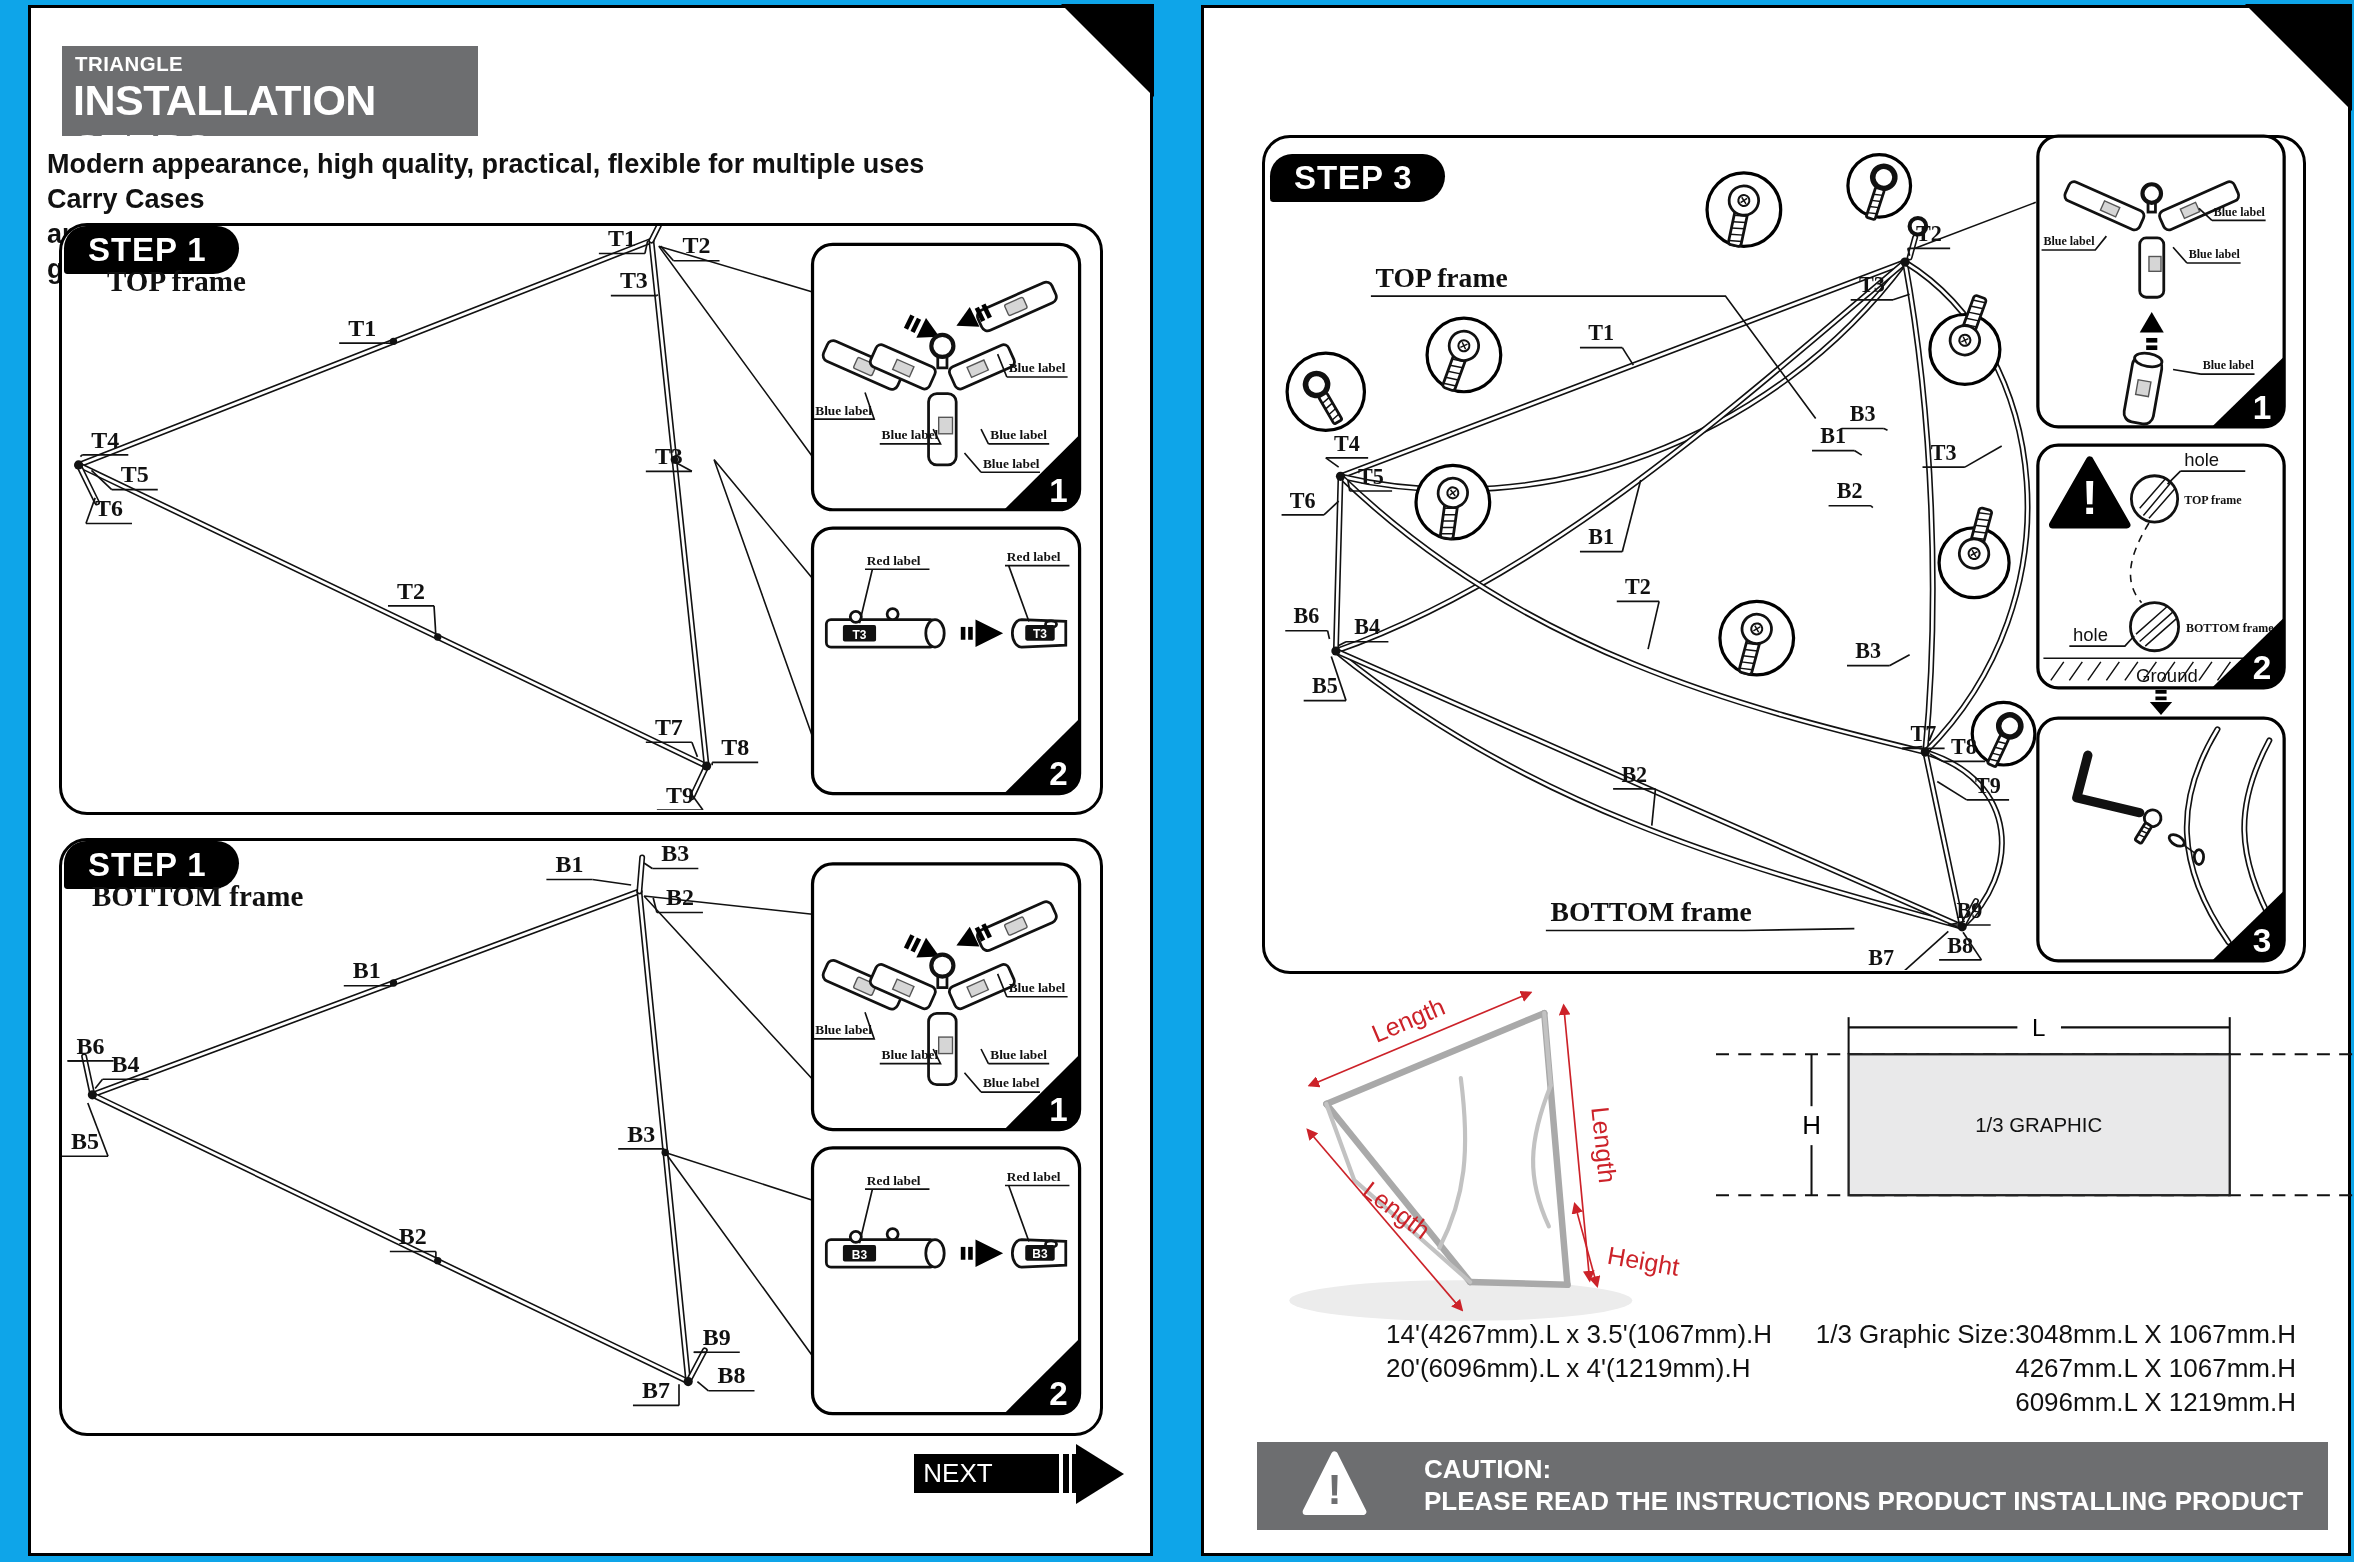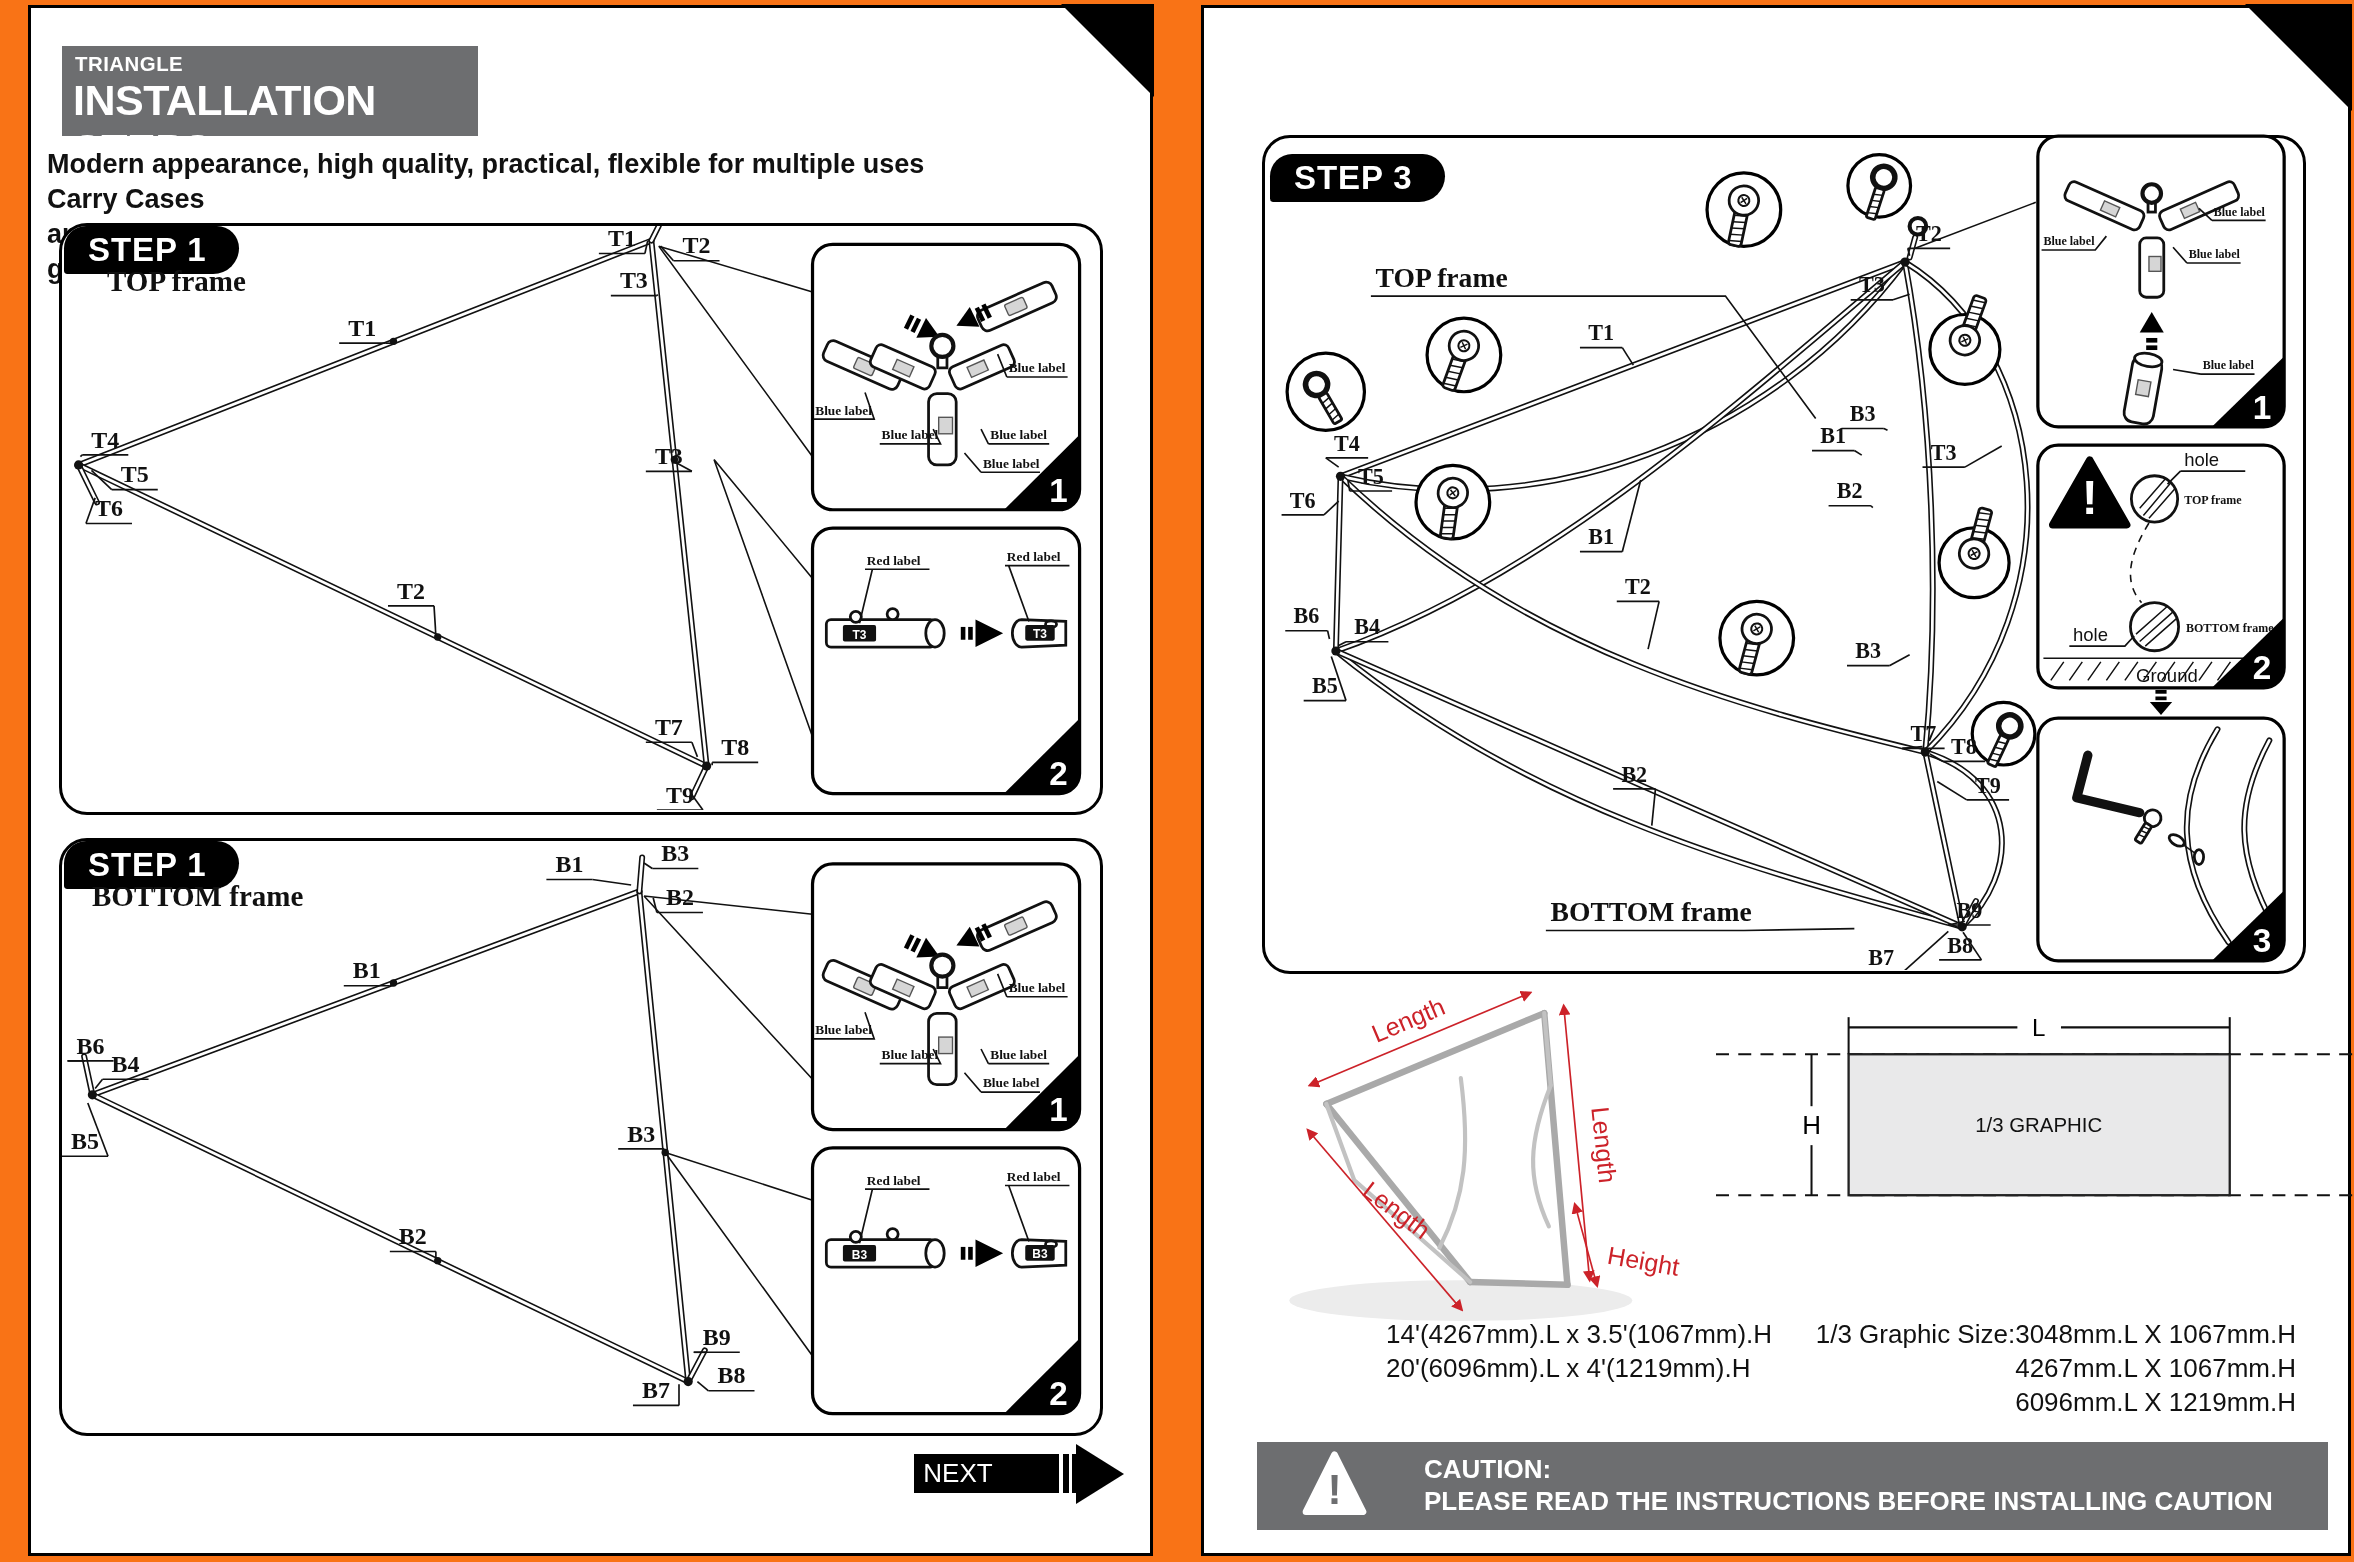--- a/index.html
+++ b/index.html
@@ -1,16 +1,16 @@
 <!DOCTYPE html>
 <html style="font-size:15px"><head>
 <meta charset="utf-8">
 <style>
   html,body{margin:0;padding:0;background:#fff;}
-  .canvas{position:relative;width:2354px;height:1563px;background:#f97316;overflow:hidden;
+  .canvas{position:relative;width:2354px;height:1563px;background:#0ea5e9;overflow:hidden;
           font-family:"Liberation Sans",sans-serif;color:#111;}
   .page{position:absolute;background:#fff;border:3.7px solid #000;box-sizing:border-box;}
   #page-left{left:28px;top:4.6px;width:1125px;height:1551px;}
   #page-right{left:1201px;top:4.6px;width:1150px;height:1551px;}
   .dogear{position:absolute;top:-3.7px;right:-3.7px;width:0;height:0;
           border-top:93px solid #000;border-left:93px solid transparent;}
   #page-right .dogear{border-top-width:107px;border-left-width:107px;}
 
   .hdr-box{position:absolute;left:31px;top:38px;width:416px;height:90px;background:#6d6e70;}
   .hdr-kicker{display:block;margin:7.4px 0 0 13px;color:#fff;font-weight:bold;font-size:20.4px;letter-spacing:0.5px;}
@@ -780,18 +780,18 @@
     <div><span>6096mm.L X 1219mm.H</span></div>
   </div>
 
   <div class="caution">
     <svg width="65" height="72" viewBox="0 0 70 78" xmlns="http://www.w3.org/2000/svg">
       <polygon points="35,6 66,68 4,68" fill="#fff" stroke="#fff" stroke-width="7" stroke-linejoin="round"></polygon>
       <text x="35" y="60" text-anchor="middle" font-family="Liberation Sans, sans-serif" font-weight="bold" font-size="46" fill="#6d6e70">!</text>
     </svg>
     <div class="caution-txt">
       <span style="display:block">CAUTION:</span>
-      <span style="display:block">PLEASE READ THE INSTRUCTIONS BEFORE INSTALLING CAUTION</span>
+      <span style="display:block">PLEASE READ THE INSTRUCTIONS PRODUCT INSTALLING PRODUCT</span>
     </div>
   </div>
 
 </div>
 
 
 </body></html>

